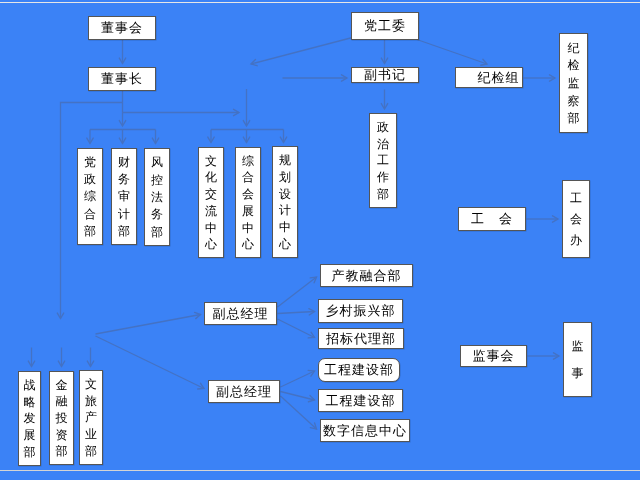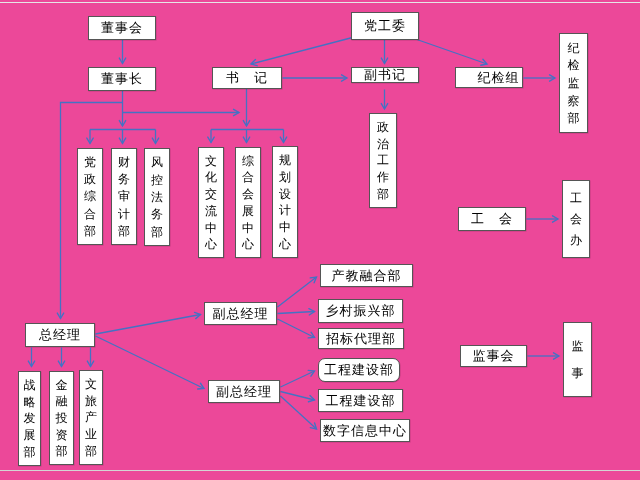--- a/index.html
+++ b/index.html
@@ -1,16 +1,16 @@
 <!DOCTYPE html>
 <html><head>
 <meta charset="utf-8">
 <style>
   html,body{margin:0;padding:0;background:#fff;}
-  .stage{position:relative;width:640px;height:480px;background:#ec4899;overflow:hidden;
+  .stage{position:relative;width:640px;height:480px;background:#3b82f6;overflow:hidden;
          font-family:"Liberation Serif","DejaVu Serif",serif;color:#000;}
   .gridline{position:absolute;left:0;width:640px;height:1px;background:#dcdcdc;}
   #grid-top{top:2px;background:#e6e6e6;}
   #grid-bottom{top:470px;background:#d4d4d4;}
   svg.wires{position:absolute;left:0;top:0;width:640px;height:480px;pointer-events:none;}
   .e{fill:none;stroke:#4472C4;stroke-width:1.3px;}
   .box{position:absolute;background:#fff;border:1px solid #555;box-sizing:border-box;
        display:flex;align-items:center;justify-content:center;
        font-size:13px;letter-spacing:1px;box-shadow:0.5px 0.5px 0 rgba(0,0,0,.18);}
   .box.v{flex-direction:column;justify-content:space-evenly;font-size:12px;
@@ -91,21 +91,20 @@
     <path class="e" d="M277.5,313.5 L314.5,311.5" marker-end="url(#arr)"></path>
     <path class="e" d="M277.5,319 L314.5,337.5" marker-end="url(#arr)"></path>
     <path class="e" d="M280.5,387 L314.5,371" marker-end="url(#arr)"></path>
     <path class="e" d="M280.5,391.5 L314.5,400" marker-end="url(#arr)"></path>
     <path class="e" d="M280.5,396 L316.5,429" marker-end="url(#arr)"></path>
   </svg>
 
   <div class="box" id="n-board">董事会</div>
   <div class="box" id="n-chairman">董事长</div>
   <div class="box" id="n-pwc">党工委</div>
-  <div class="box" id="n-secretary">书　记</div>
   <div class="box" id="n-depsec">副书记</div>
   <div class="box" id="n-dig">纪检组</div>
   <div class="box v" id="n-disd">
       <span>纪</span>
       <span>检</span>
       <span>监</span>
       <span>察</span>
       <span>部</span>
     </div>
   <div class="box v" id="n-pwd">
@@ -164,21 +163,20 @@
   <div class="box v" id="n-uoffice">
       <span>工</span>
       <span>会</span>
       <span>办</span>
     </div>
   <div class="box" id="n-bos">监事会</div>
   <div class="box v" id="n-sup">
       <span>监</span>
       <span>事</span>
     </div>
-  <div class="box" id="n-gm">总经理</div>
   <div class="box v" id="n-sdd">
       <span>战</span>
       <span>略</span>
       <span>发</span>
       <span>展</span>
       <span>部</span>
     </div>
   <div class="box v" id="n-fid">
       <span>金</span>
       <span>融</span>

